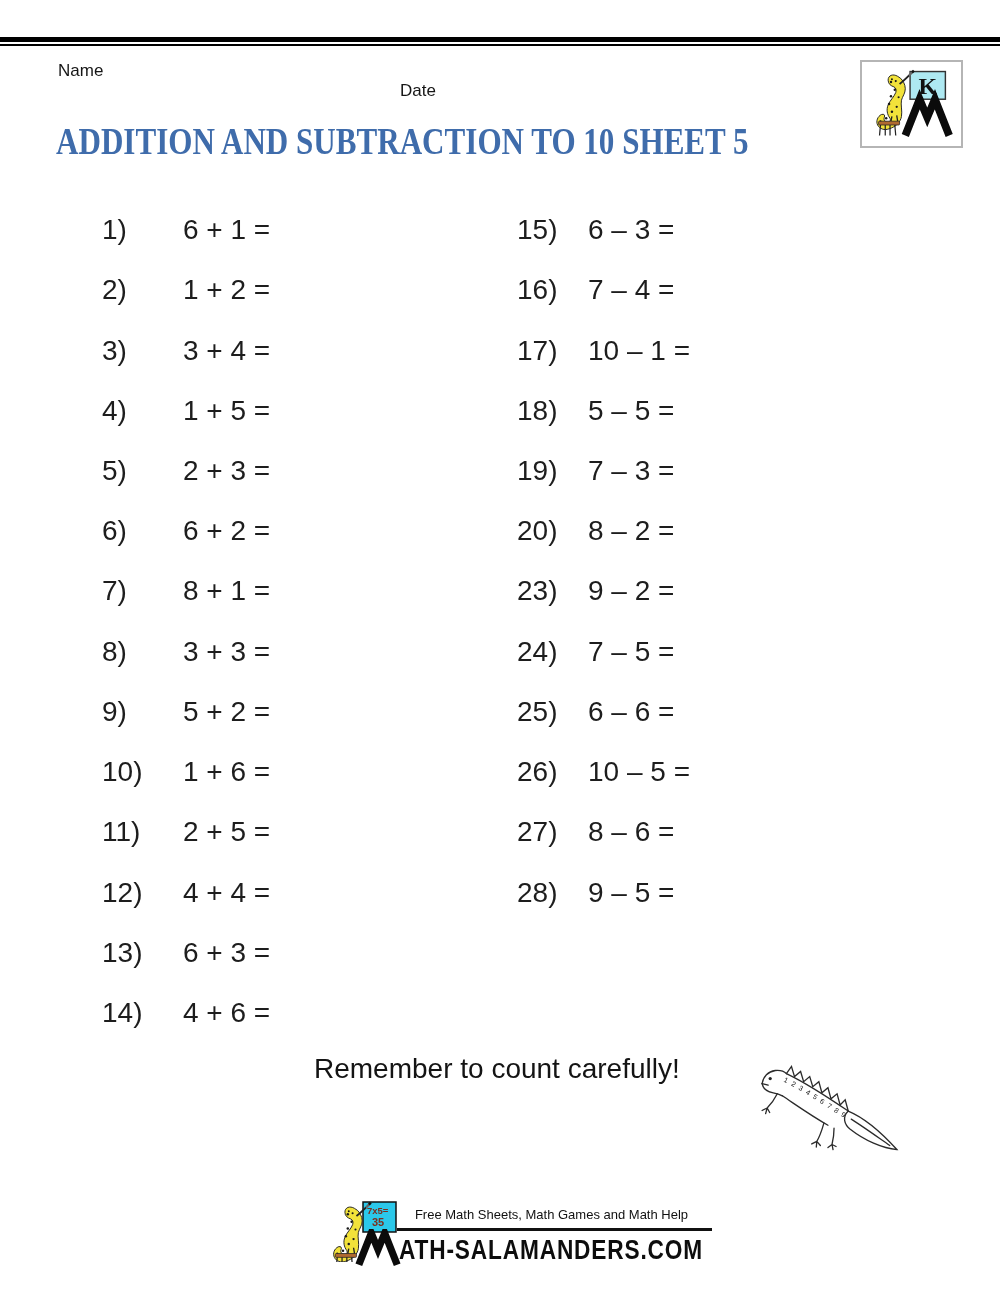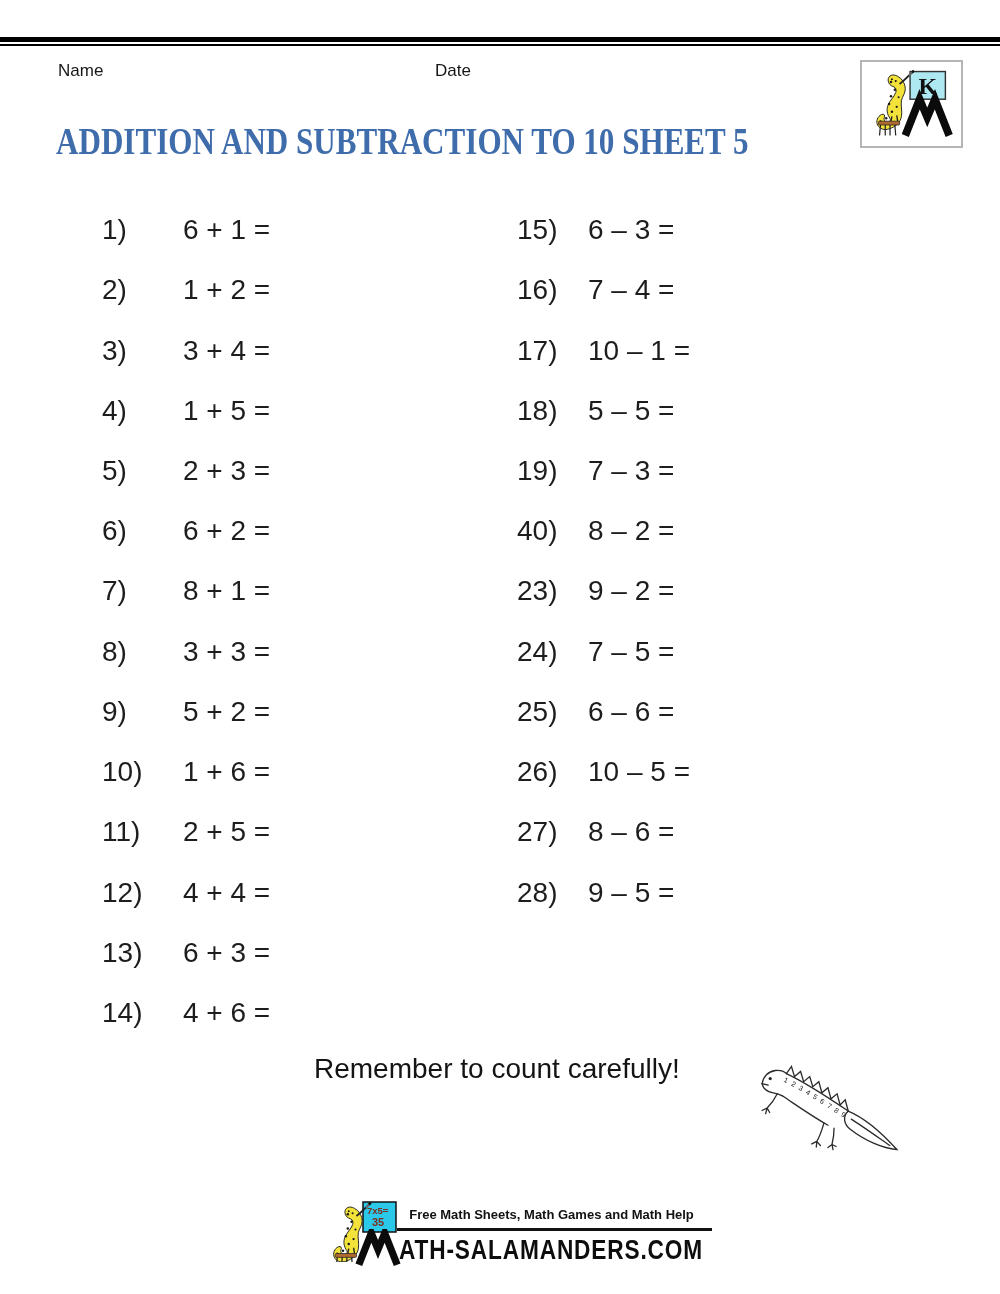--- a/index.html
+++ b/index.html
@@ -4,21 +4,21 @@
 <style>
   html,body{margin:0;padding:0;background:#ffffff;}
   .page{
     position:relative; width:1000px; height:1294px; background:#fff;
     font-family:"Liberation Sans", sans-serif; overflow:hidden; color:#1d1d1d;border-radius:21px;
   }
   .rule-thick{position:absolute;left:0;top:37px;width:1000px;height:5px;background:#000;}
   .rule-thin{position:absolute;left:0;top:44px;width:1000px;height:2px;background:#000;}
   .meta{position:absolute;top:61px;font-size:17px;color:#161616;}
   .meta.name{left:58px;}
-  .meta.date{left:435px;}
+  .meta.date{left:400px;margin-top:20px;}
   .brand-badge{
     position:absolute;left:860px;top:60px;width:103px;height:88px;
     background:#fff;border:2px solid #b5b5b5;box-sizing:border-box;
   }
   .brand-badge svg{width:100%;height:100%;display:block;}
   .title{
     position:absolute;left:56px;top:120px;margin:0;
     font-family:"Liberation Serif", serif;font-weight:bold;font-size:37px;
     color:#3f6cab;white-space:nowrap;letter-spacing:0px;
     transform:scaleX(0.84);transform-origin:left top;
@@ -29,21 +29,21 @@
   .prow{height:60.23px;display:flex;align-items:center;font-size:28px;color:#1d1d1d;}
   .qnum{width:81px;flex:0 0 auto;}
   .col-right .qnum{width:71px;}
   .expr{white-space:pre;text-align:right;}
   .reminder{position:absolute;left:314px;top:1053px;font-size:28px;color:#141414;}
   .lizard{position:absolute;left:755px;top:1058px;width:152px;height:102px;}
   .f-logo{position:absolute;left:330px;top:1200px;width:67px;height:62px;}
   .big-m{position:absolute;left:355px;top:1229px;width:46px;height:39px;}
   .tagline{
     position:absolute;left:400px;top:1207px;width:303px;text-align:center;
-    font-size:13px;font-weight:bold;color:#111;white-space:nowrap;
+    font-size:13px;font-weight:normal;color:#111;white-space:nowrap;
   }
   .f-rule{position:absolute;left:397px;top:1228px;width:315px;height:3px;background:#111;}
   .site{
     position:absolute;left:399px;top:1235px;font-size:27px;font-weight:bold;
     letter-spacing:1px;color:#0d0d0d;white-space:nowrap;
     transform:scaleX(0.84);transform-origin:left top;
   }
 </style>
 </head>
 <body>
@@ -171,21 +171,21 @@
       </div>
       <div class="prow">
         <span class="qnum">18)</span>
         <span class="expr">5 – 5 =</span>
       </div>
       <div class="prow">
         <span class="qnum">19)</span>
         <span class="expr">7 – 3 =</span>
       </div>
       <div class="prow">
-        <span class="qnum">40)</span>
+        <span class="qnum">20)</span>
         <span class="expr">8 – 2 =</span>
       </div>
       <div class="prow">
         <span class="qnum">23)</span>
         <span class="expr">9 – 2 =</span>
       </div>
       <div class="prow">
         <span class="qnum">24)</span>
         <span class="expr">7 – 5 =</span>
       </div>

